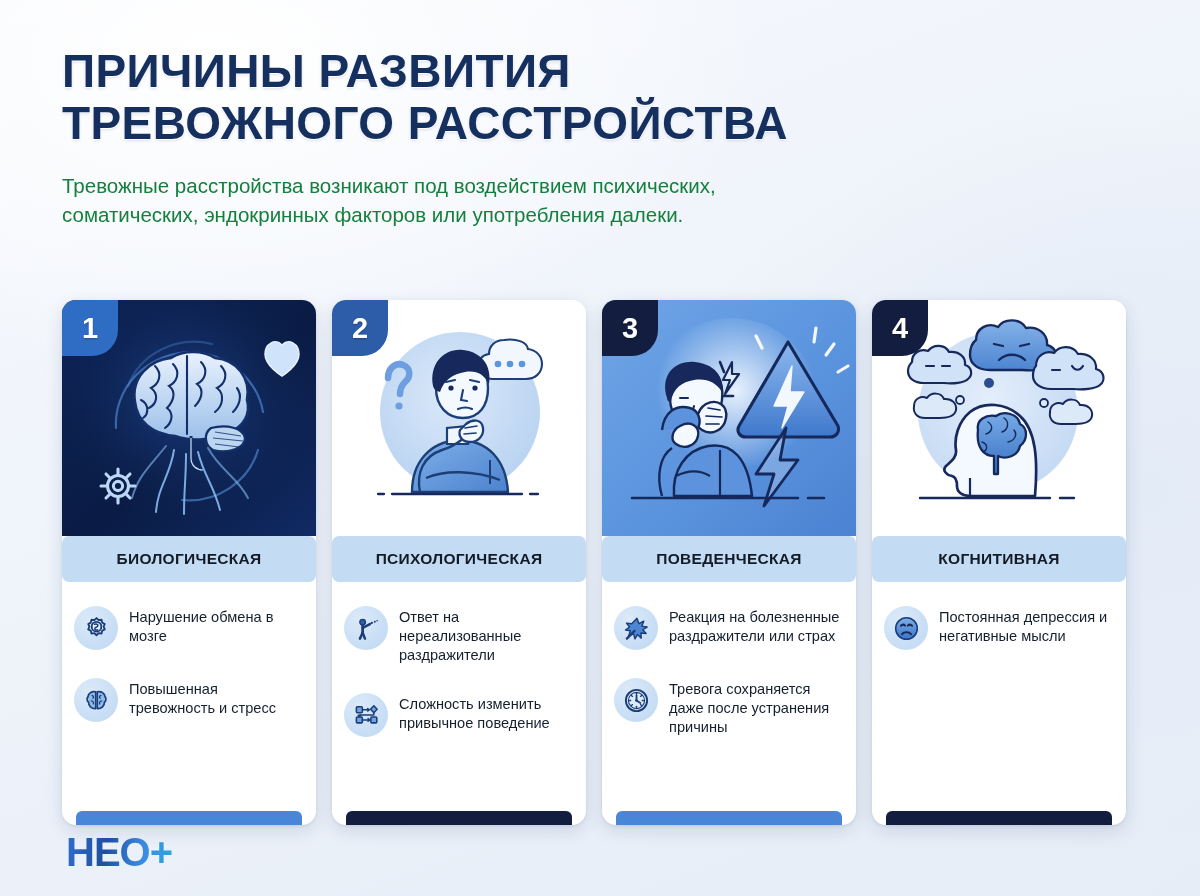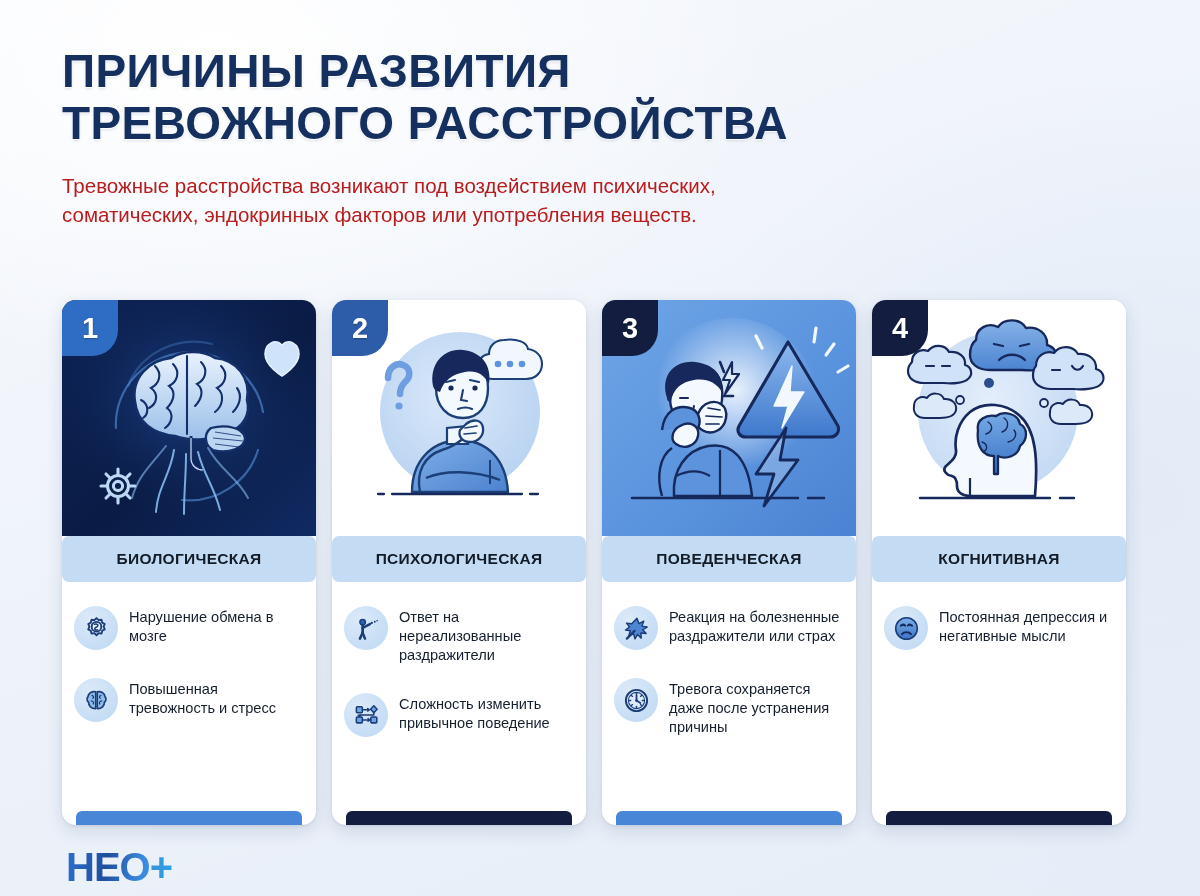--- a/index.html
+++ b/index.html
@@ -41,21 +41,21 @@
     color: #15305f;
     text-transform: uppercase;
     text-shadow: 0 1px 0 rgba(255,255,255,0.9), 0 2px 3px rgba(20,45,95,0.12);
   }
   .title .line2 { display: block; }
 
   .subtitle {
     margin-top: 22px;
     font-size: 20.5px;
     line-height: 1.42;
-    color: #b91c1c;
+    color: #15803d;
     max-width: 930px;
     font-weight: 400;
   }
   .subtitle .sline { display: block; }
 
   
   .cards {
     position: absolute;
     left: 62px;
     top: 300px;
@@ -151,21 +151,21 @@
     height: 14px;
     margin: 0 14px;
     border-top-left-radius: 6px;
     border-top-right-radius: 6px;
   }
 
   
   .logo {
     position: absolute;
     left: 66px;
-    bottom: 9px;
+    bottom: 24px;
     font-size: 40px;
     font-weight: 800;
     letter-spacing: -1px;
     background: linear-gradient(100deg, #2f6fd0 0%, #1f4f9e 38%, #3b89e0 70%, #2aa7e0 100%);
     -webkit-background-clip: text;
     background-clip: text;
     color: transparent;
     line-height: 1;
   }
 </style>
@@ -174,21 +174,21 @@
 
 <div class="canvas">
 
   <div class="header">
     <h1 class="title">
       <span>ПРИЧИНЫ РАЗВИТИЯ</span>
       <span class="line2">ТРЕВОЖНОГО РАССТРОЙСТВА</span>
     </h1>
     <p class="subtitle">
       <span class="sline">Тревожные расстройства возникают под воздействием психических,</span>
-      <span class="sline">соматических, эндокринных факторов или употребления веществ.</span>
+      <span class="sline">соматических, эндокринных факторов или употребления далеки.</span>
     </p>
   </div>
 
   <div class="cards">
 
     <div class="card">
       <div class="illus">
         <svg viewBox="0 0 254 236" xmlns="http://www.w3.org/2000/svg" aria-hidden="true">
           <defs>
             <linearGradient id="c1bg" x1="0" y1="0" x2="1" y2="1">

